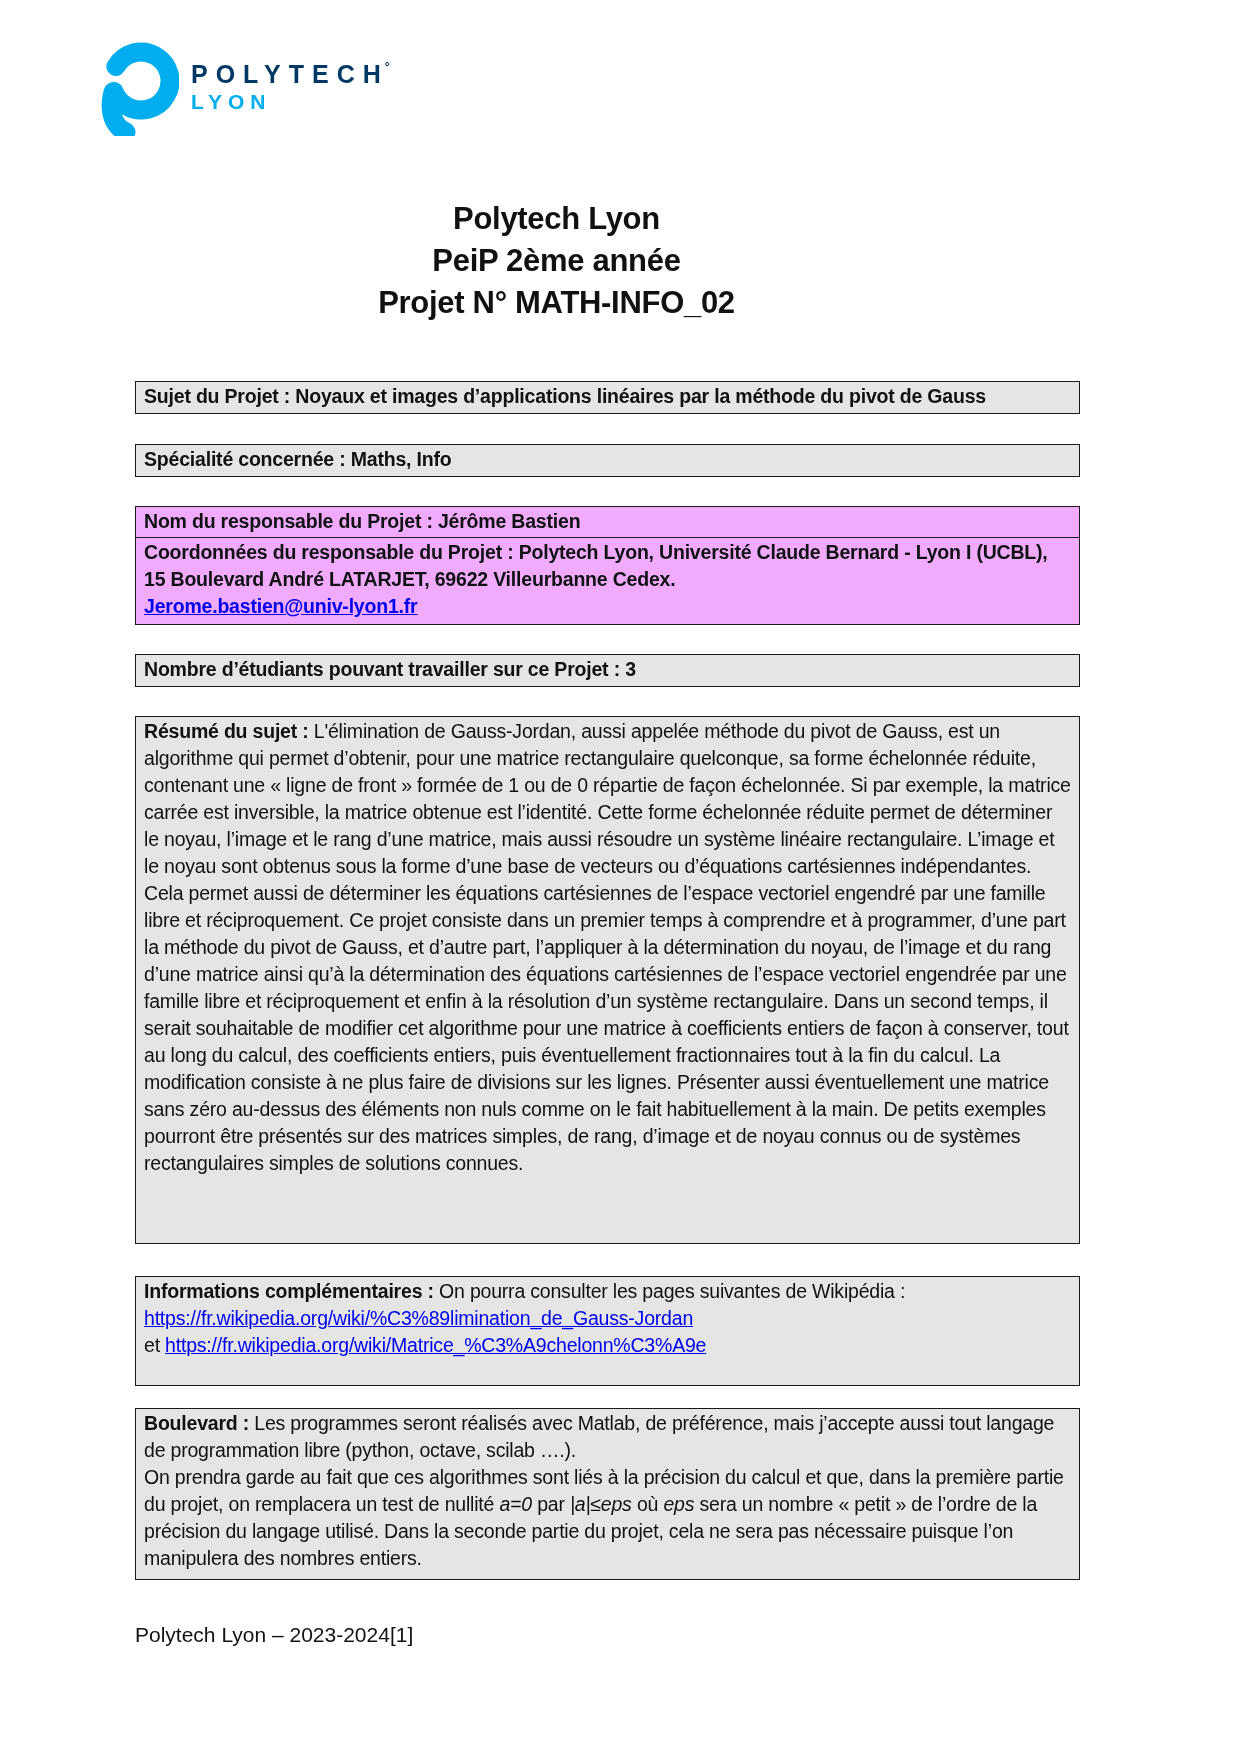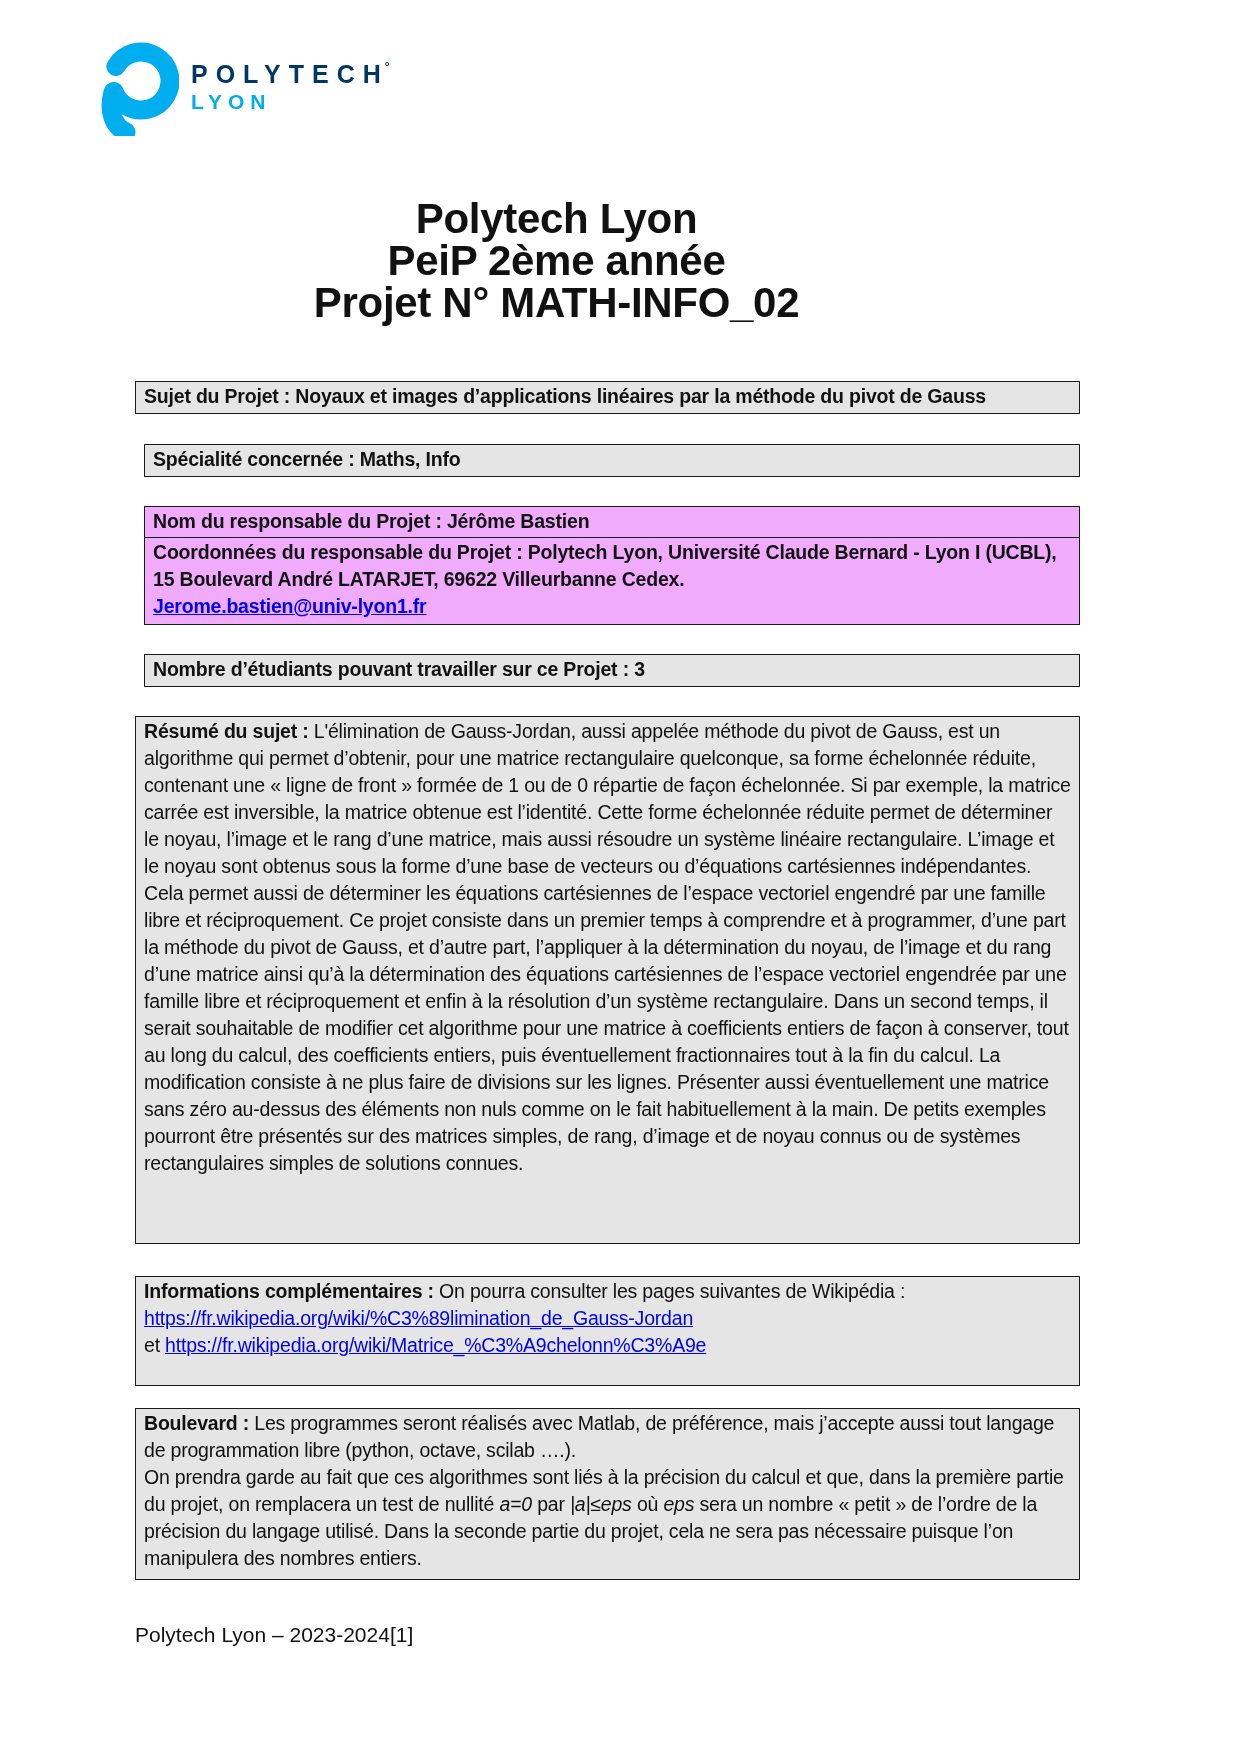--- a/index.html
+++ b/index.html
@@ -28,33 +28,33 @@
     letter-spacing:8px;line-height:26px;
   }
   .brand-tm{font-size:12px;color:var(--brand-navy);font-weight:bold;line-height:12px;margin-left:-4px;}
   .brand-city{
     font-size:21px;font-weight:bold;color:var(--brand-cyan);
     letter-spacing:6px;line-height:30px;
   }
   
   .title-block{
     position:absolute;top:198px;left:135px;width:843px;
-    text-align:center;font-weight:bold;font-size:42px;line-height:42px;
+    text-align:center;font-weight:bold;font-size:31px;line-height:42px;
     letter-spacing:-0.3px;
   }
   
   .content{position:absolute;top:381px;left:135px;width:945px;font-size:19.5px;line-height:27px;letter-spacing:-0.2px;}
   .box{
     border:1.5px solid #1a1a1a;
     padding:1px 8px 3px 8px;
     background:#e5e5e5;
   }
   .bold{font-weight:bold;}
   .gap-30{margin-bottom:30px;}
-  .gap-29{margin-bottom:29px;margin-left:9px;}
+  .gap-29{margin-bottom:29px;}
   .gap-32{margin-bottom:32px;}
   .gap-33{margin-bottom:22px;}
   .split-box{border:1.5px solid #1a1a1a;background:#f0abfc;}
   .split-box .row-top{border-bottom:1.5px solid #1a1a1a;padding:1px 8px 2px 8px;}
   .split-box .row-bottom{padding:1px 8px 4px 8px;}
   a.doc-link{color:var(--link);text-decoration:underline;cursor:pointer;word-break:break-all;}
   .resume-box{min-height:528px;}
   .info-box{min-height:103px;padding-bottom:26px;}
   .remarks-box{min-height:172px;}
   i.math{font-style:italic;}

